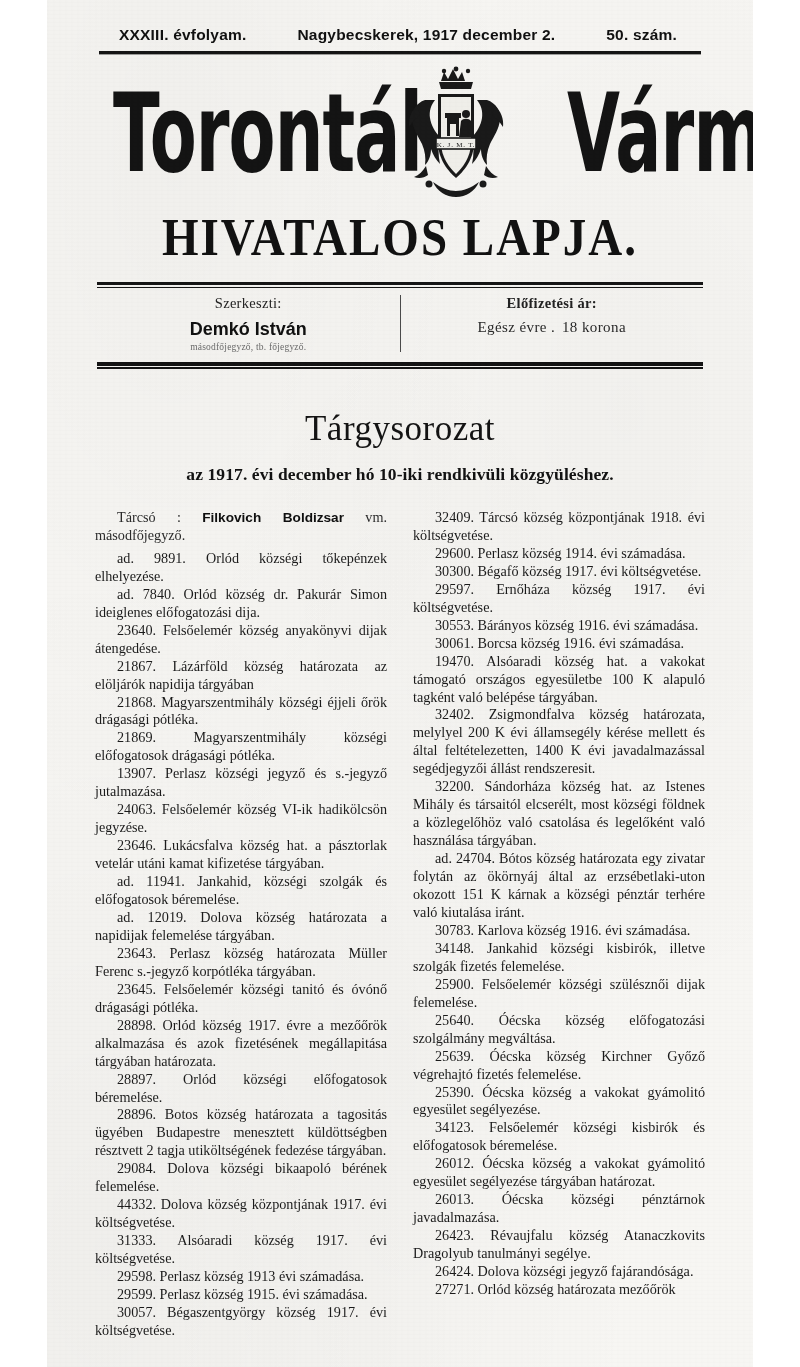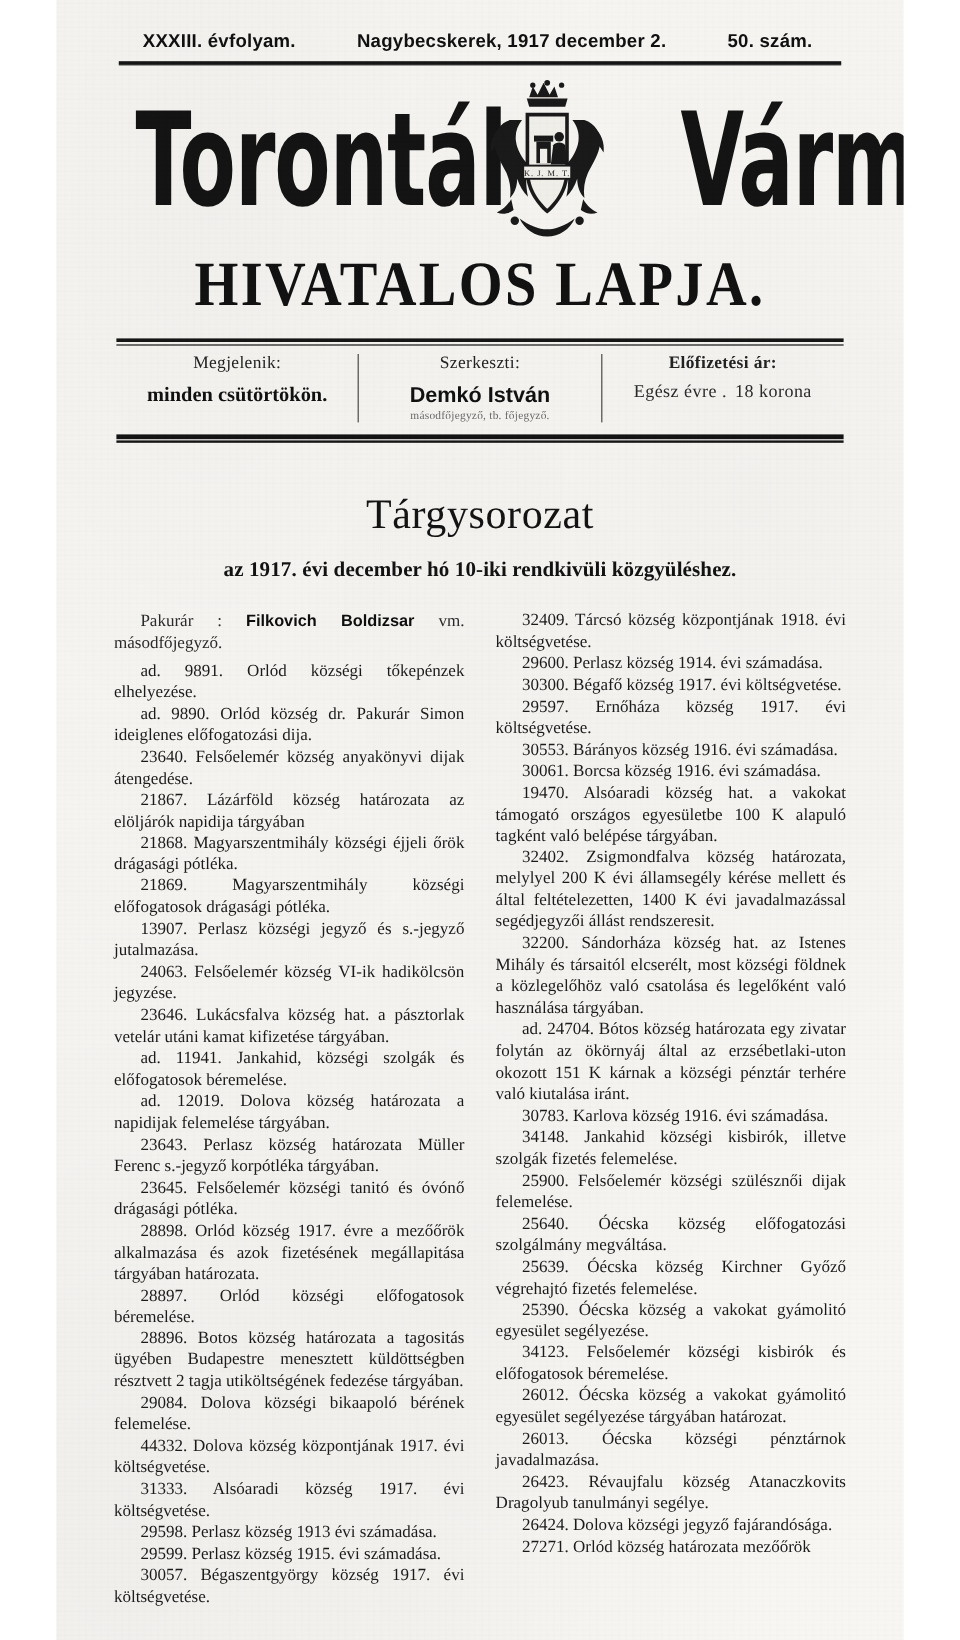--- a/index.html
+++ b/index.html
@@ -270,24 +270,20 @@
 
     <div class="title-word title-right">Vármegye</div>
   </div>
 
   <div class="subtitle">HIVATALOS LAPJA.</div>
 
   <div class="rule-double"></div>
 
   <div class="infobar">
     <div class="infocell">
-      <div class="lbl">Megjelenik:</div>
-      <div class="val">minden csütörtökön.</div>
-    </div>
-    <div class="infocell">
       <div class="lbl">Szerkeszti:</div>
       <div class="val-sans">Demkó István</div>
       <div class="sub">másodfőjegyző, tb. főjegyző.</div>
     </div>
     <div class="infocell">
       <div class="lbl b" style="font-weight:bold">Előfizetési ár:</div>
       <div class="price">
         <span>Egész évre</span>
         <span class="dots">.</span>
         <span>18 korona</span>
@@ -296,26 +292,26 @@
   </div>
 
   <div class="rule-bottom"></div>
 
   <div class="agenda-title">Tárgysorozat</div>
   <div class="agenda-sub">az 1917. évi december hó 10-iki rendkivüli közgyüléshez.</div>
 
   <div class="columns">
     <div class="col" id="col-left">
       <p class="presenter">
-        <span>Pakurár :</span>
+        <span>Tárcsó :</span>
         <span class="name">Filkovich Boldizsar</span>
         <span>vm. másodfőjegyző.</span>
       </p>
     <p>ad. 9891. Orlód községi tőkepénzek elhelyezése.</p>
-        <p>ad. 9890. Orlód község dr. Pakurár Simon ideiglenes előfogatozási dija.</p>
+        <p>ad. 7840. Orlód község dr. Pakurár Simon ideiglenes előfogatozási dija.</p>
         <p>23640. Felsőelemér község anyakönyvi dijak átengedése.</p>
         <p>21867. Lázárföld község határozata az elöljárók napidija tárgyában</p>
         <p>21868. Magyarszentmihály községi éjjeli őrök drágasági pótléka.</p>
         <p>21869. Magyarszentmihály községi előfogatosok drágasági pótléka.</p>
         <p>13907. Perlasz községi jegyző és s.-jegyző jutalmazása.</p>
         <p>24063. Felsőelemér község VI-ik hadikölcsön jegyzése.</p>
         <p>23646. Lukácsfalva község hat. a pásztorlak vetelár utáni kamat kifizetése tárgyában.</p>
         <p>ad. 11941. Jankahid, községi szolgák és előfogatosok béremelése.</p>
         <p>ad. 12019. Dolova község határozata a napidijak felemelése tárgyában.</p>
         <p>23643. Perlasz község határozata Müller Ferenc s.-jegyző korpótléka tárgyában.</p>

